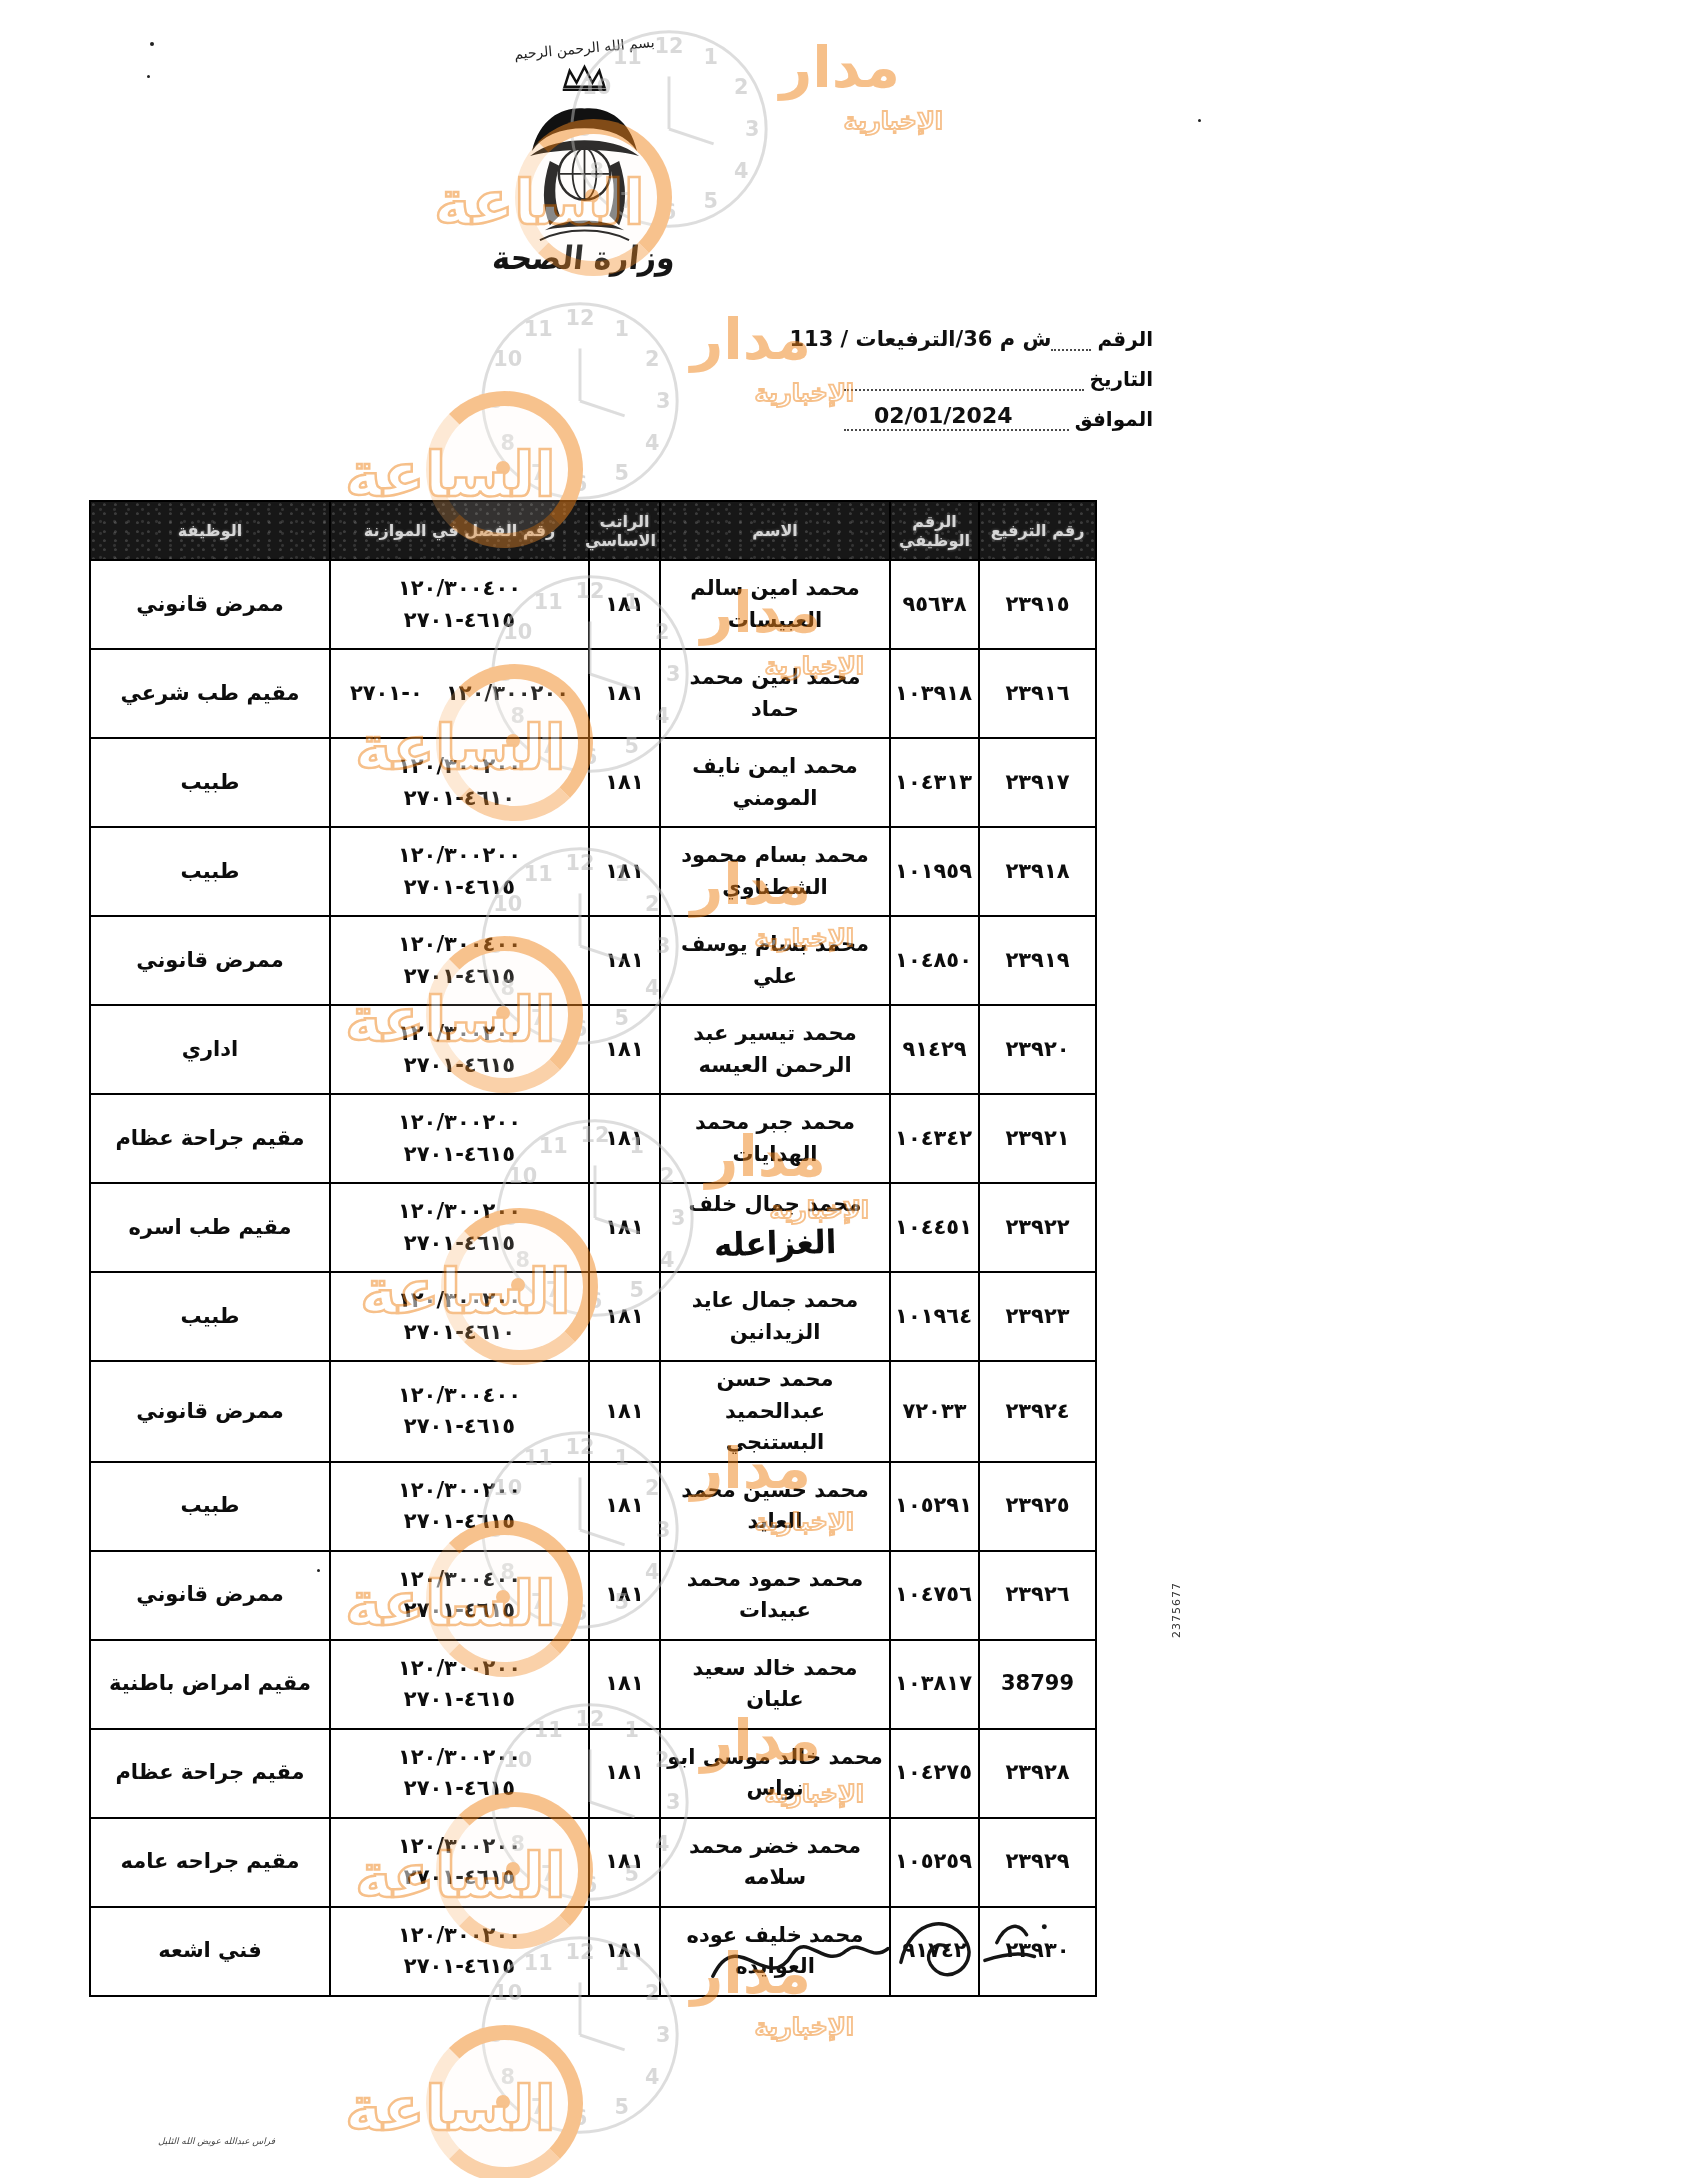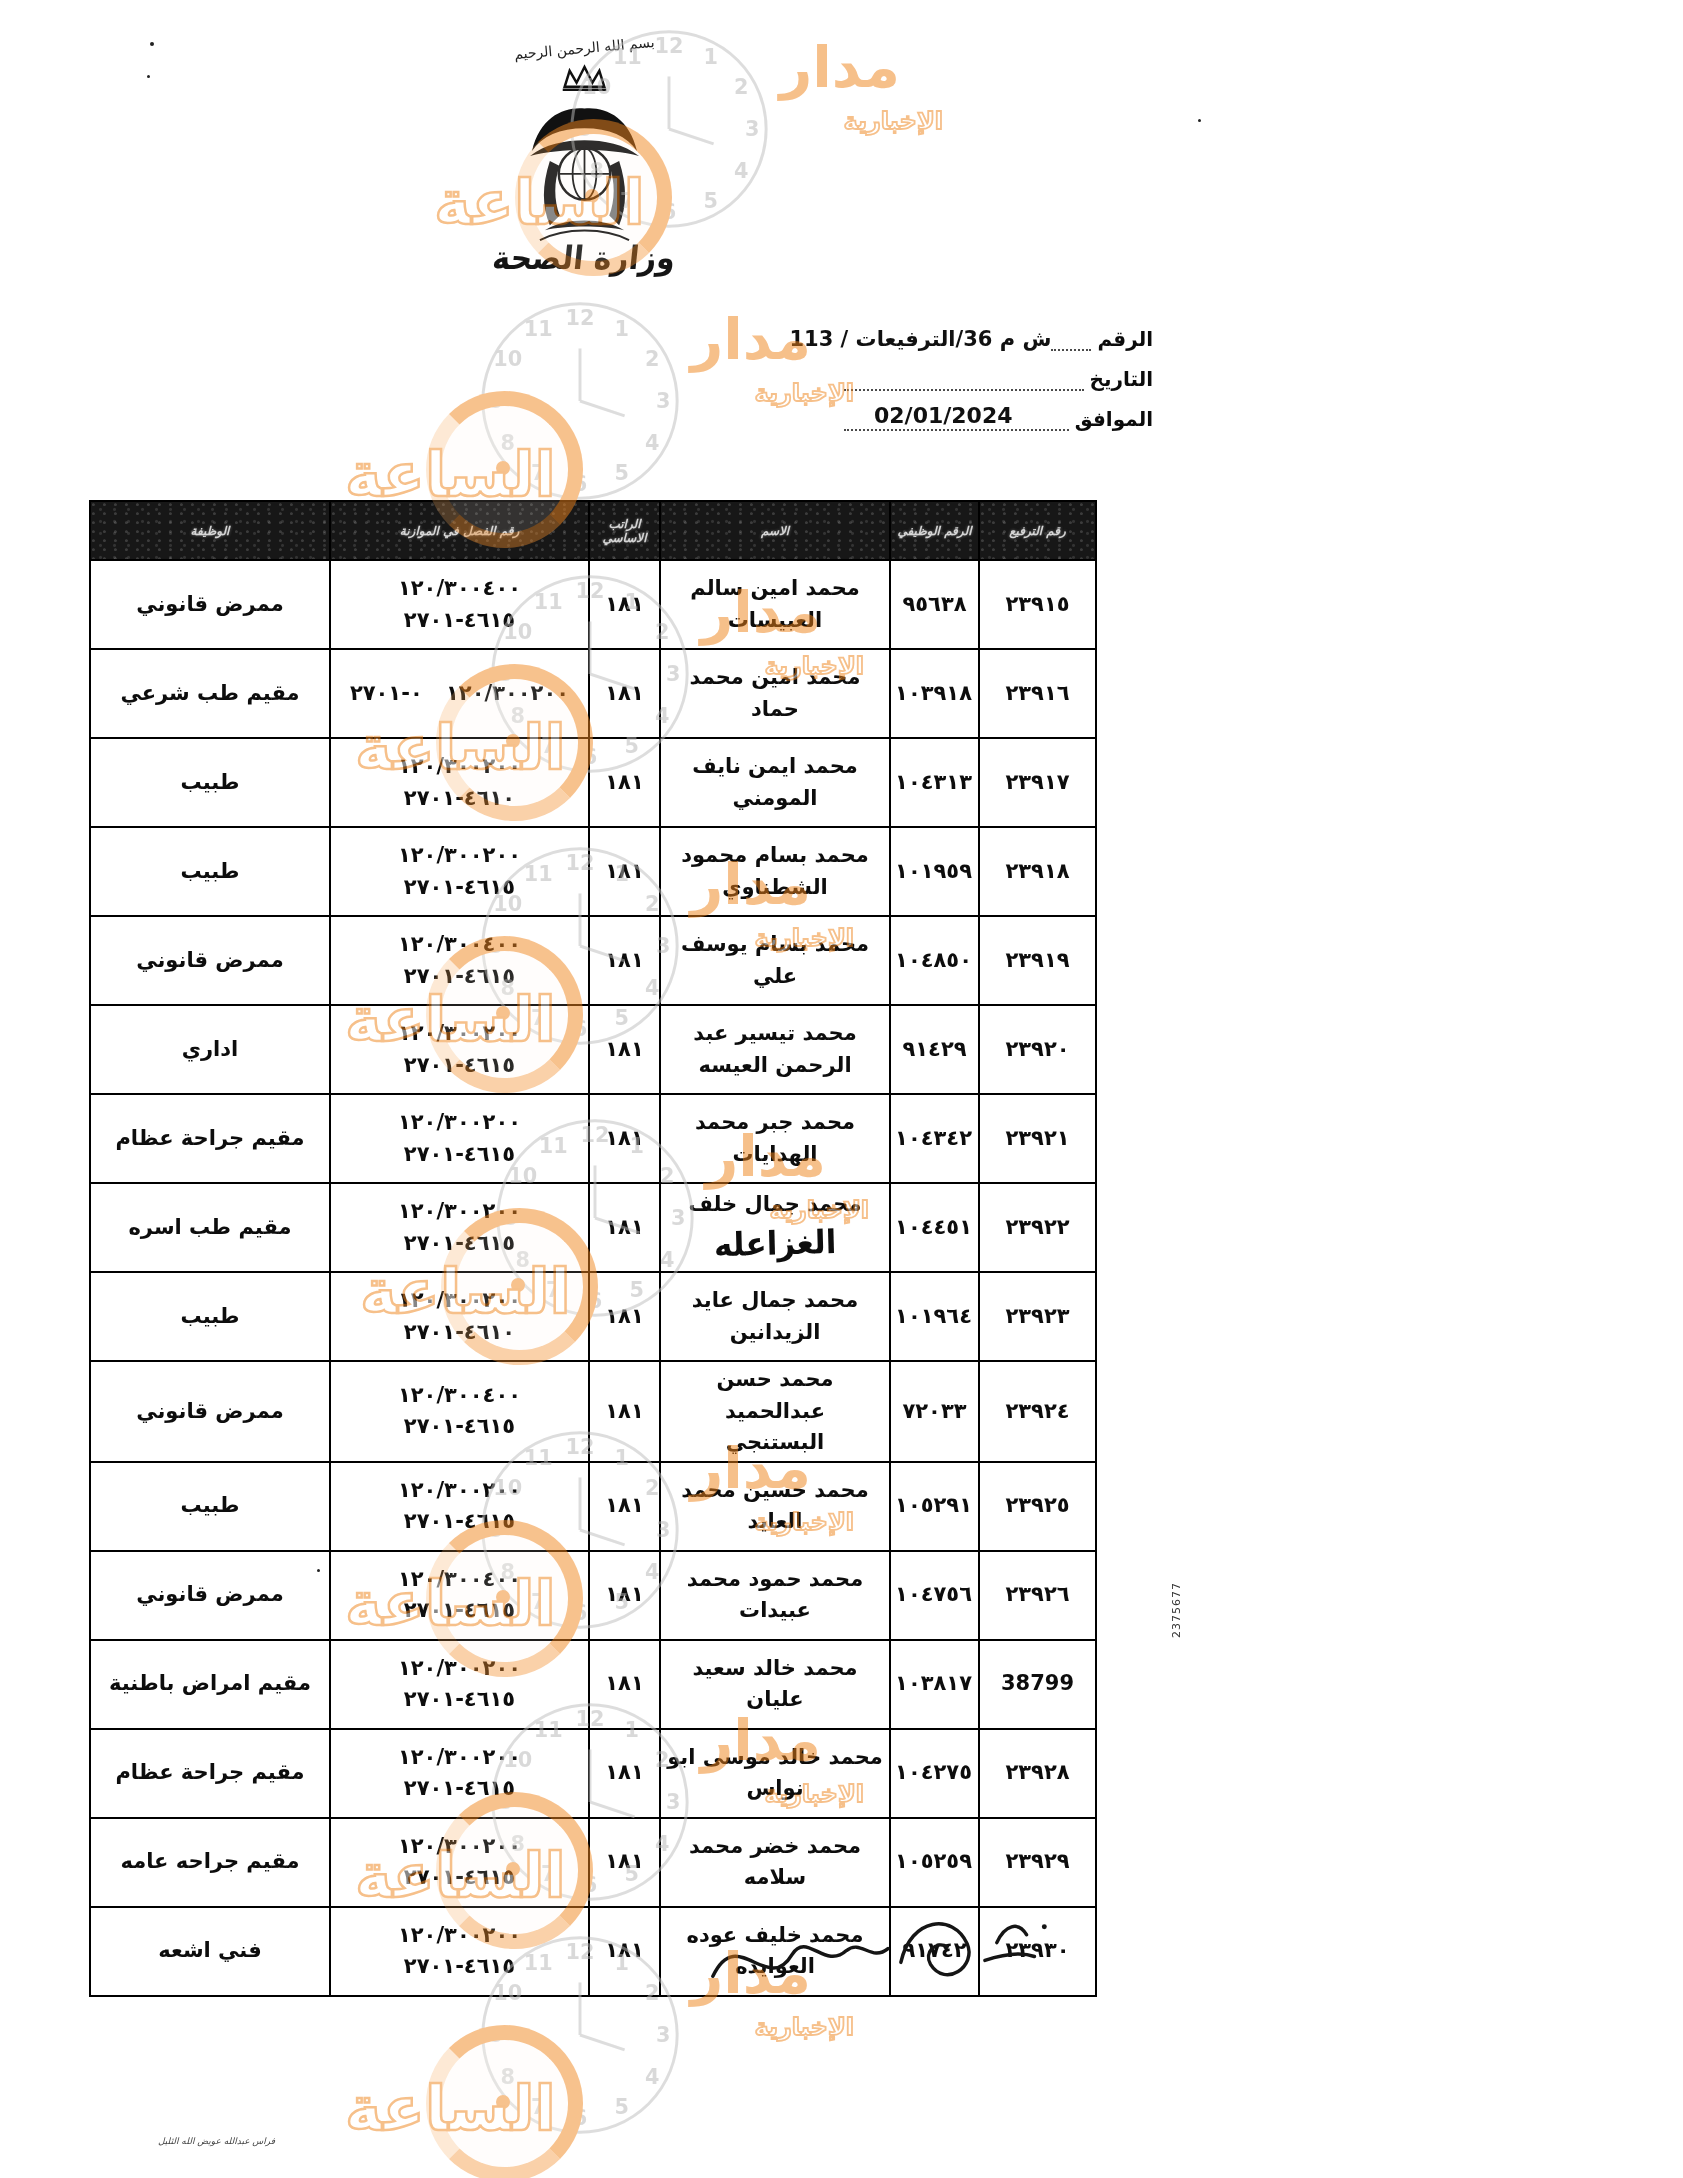--- a/index.html
+++ b/index.html
@@ -20,28 +20,27 @@
   .ref-line { display:flex; align-items:flex-end; margin-bottom:16px; }
   .ref-label { font-size:20px; font-weight:bold; color:#0c0c0c; white-space:nowrap; margin-left:6px; }
   .ref-dots { flex:1; border-bottom:2px dotted #4a4a4a; height:20px; position:relative; min-width:40px; }
   .ref-value { font-size:21px; font-weight:bold; white-space:nowrap; }
   .ref-date { position:absolute; bottom:1px; left:30px; font-size:22px; font-weight:bold; direction:ltr; }
 
   
   table.promotions { position:absolute; left:89px; top:500px; width:1006px; border-collapse:collapse;
     direction:rtl; table-layout:fixed; z-index:2; }
   table.promotions th {
-    background:#171717; color:#d6d6d6; font-size:12px; font-weight:bold;
+    background:#171717; color:#d6d6d6; font-size:16px; font-weight:bold;
     border:2px solid #000; height:53px; padding:2px 3px; letter-spacing:0.5px;
     text-shadow:0 0 3px #777;
     background-image:
       radial-gradient(circle at 22% 30%, rgba(255,255,255,.16) 1px, transparent 1.8px),
       radial-gradient(circle at 68% 62%, rgba(255,255,255,.12) 1px, transparent 2px);
     background-size:11px 9px, 14px 12px;
-    font-style:italic;
   }
   table.promotions td {
     border:2px solid #000; text-align:center; vertical-align:middle;
     font-size:21px; font-weight:bold; height:83px; padding:2px 6px; line-height:1.5;
     color:#0d0d0d;
   }
   td.budget { font-size:20px;border-radius:21px; }
   td.budget span { word-spacing:16px; }
   td.salary { font-size:20px;margin-left:20px; }
   .big2 { display:inline-block; font-size:31px; transform:rotate(-1.5deg) scaleY(1.05); letter-spacing:1px; }

